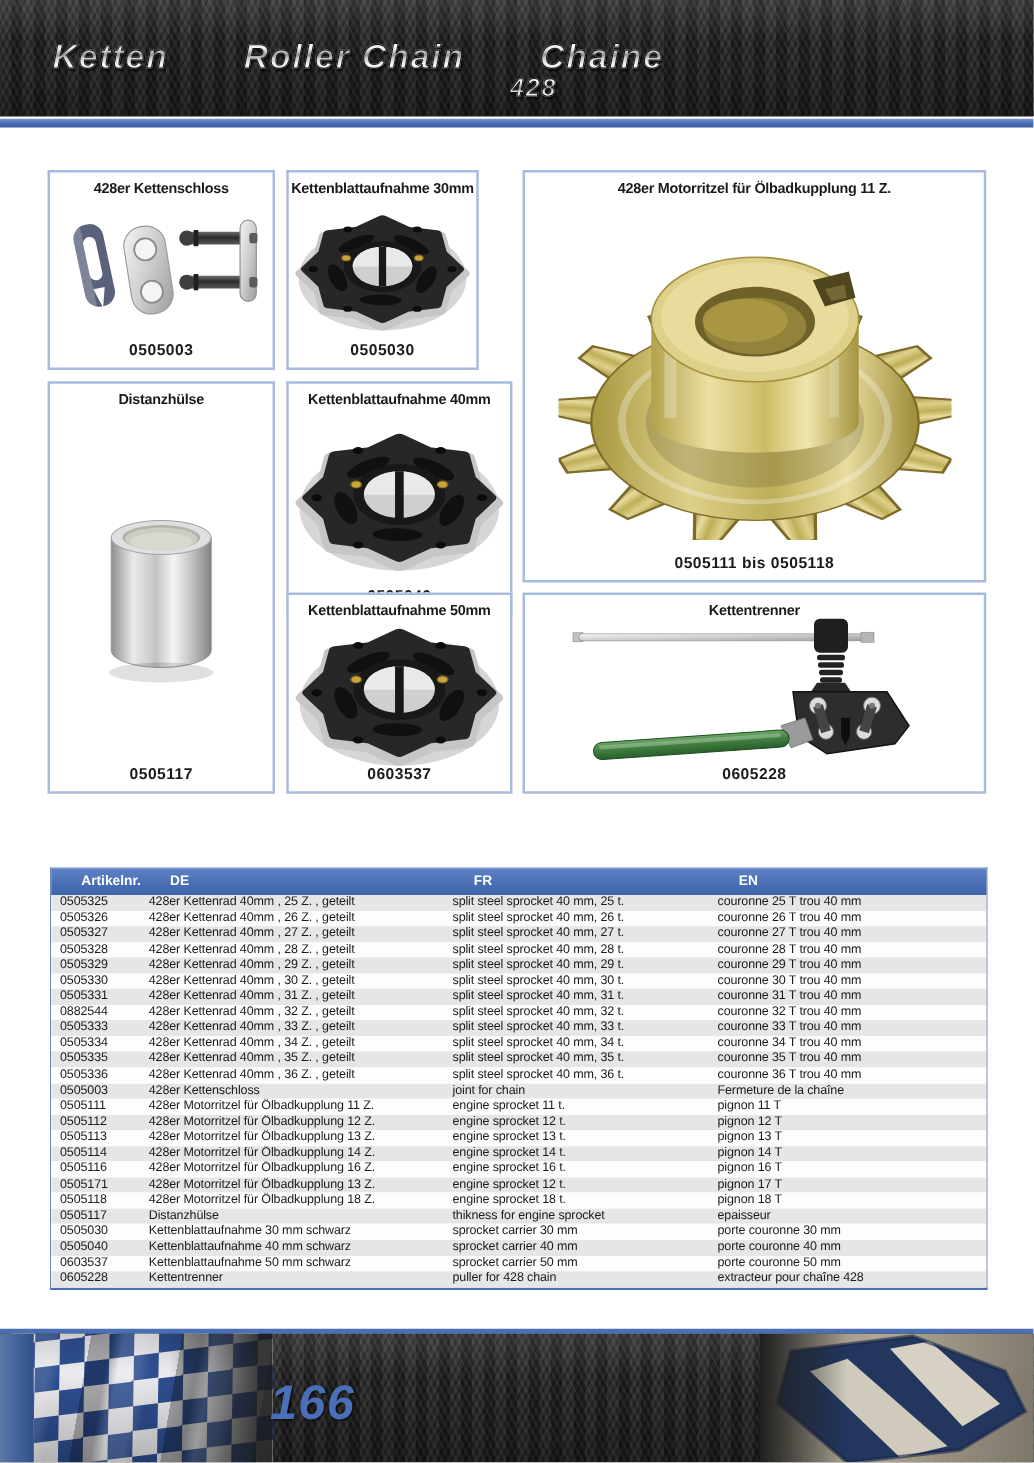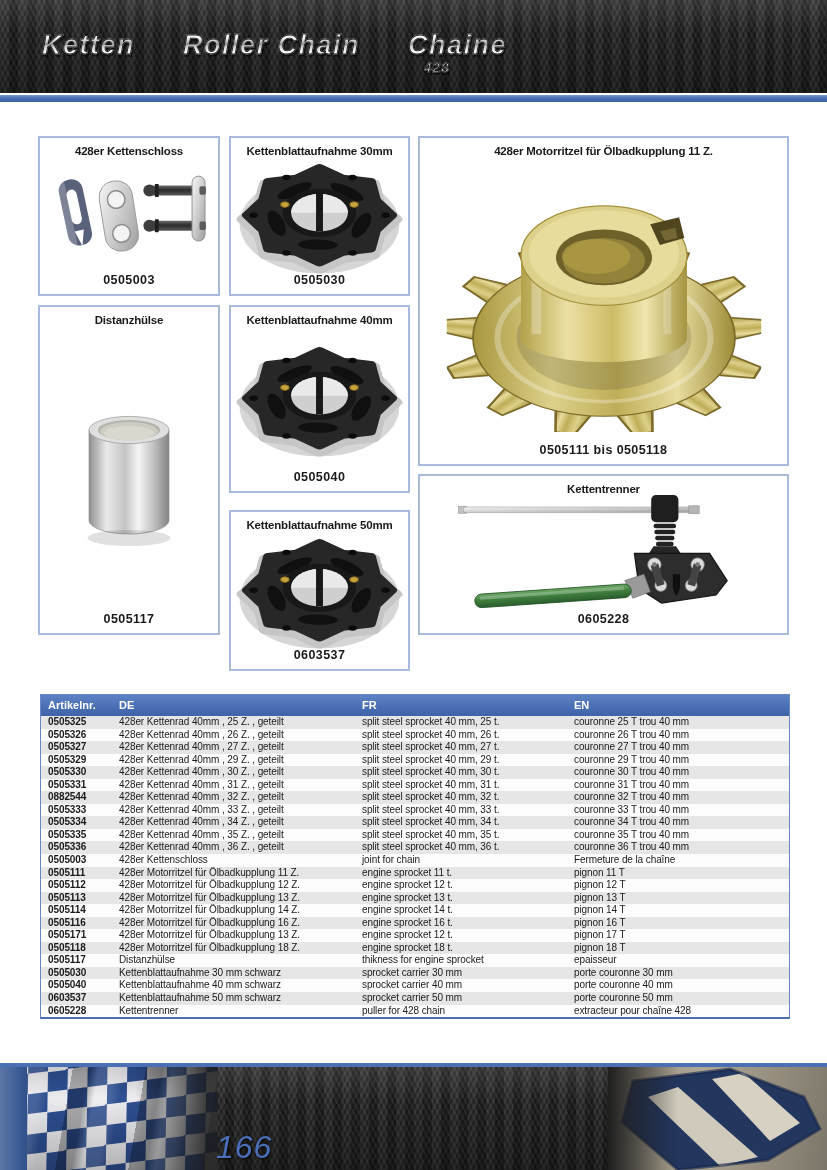--- a/index.html
+++ b/index.html
@@ -13,81 +13,81 @@
       linear-gradient(180deg, rgba(255,255,255,0.10) 0%, rgba(255,255,255,0) 35%, rgba(0,0,0,0.28) 100%),
       repeating-linear-gradient(63deg, rgba(255,255,255,0.06) 0 2px, rgba(0,0,0,0) 2px 5px),
       repeating-linear-gradient(-63deg, rgba(0,0,0,0.30) 0 2px, rgba(255,255,255,0) 2px 5px),
       repeating-linear-gradient(90deg, #2f2f2f 0 9px, #1f1f1f 9px 18px);
   }
 
   
   .header{position:absolute;left:0;top:0;width:827px;height:93px;}
   .header-bar{position:absolute;left:0;top:95px;width:827px;height:7px;
     background:linear-gradient(180deg,#7b97cf 0%,#4a6fb4 45%,#3c5ea2 100%);}
-  .title-words{position:absolute;left:42px;top:30px;display:flex;gap:48px;}
+  .title-words{position:absolute;left:42px;top:30px;display:flex;gap:60px;}
   .chrome{
     font-style:italic;font-weight:bold;letter-spacing:1.5px;white-space:nowrap;
     background:linear-gradient(180deg,#ffffff 0%,#f2f2f2 28%,#8e8e8e 46%,#c8c8c8 52%,#ffffff 72%,#6f6f6f 100%);
     -webkit-background-clip:text;background-clip:text;color:transparent;
     -webkit-text-stroke:0.9px #141414;
     filter:drop-shadow(1.5px 2px 0.5px rgba(0,0,0,0.55));
   }
   .title-word{font-size:27px;}
-  .title-sub{position:absolute;left:424px;top:60px;font-size:13px;}
+  .title-sub{position:absolute;left:408px;top:60px;font-size:20px;}
 
   
   .pbox{position:absolute;background:#fff;border:2px solid #a8bbdd;box-sizing:border-box;}
   .pbox-title{position:absolute;top:7px;left:0;width:100%;text-align:center;
     font-weight:bold;font-size:11.5px;letter-spacing:-0.2px;}
   .pbox-part{position:absolute;bottom:7px;left:0;width:100%;text-align:center;
     font-weight:bold;font-size:12.5px;letter-spacing:0.4px;}
   .pbox-img{position:absolute;left:4px;right:4px;top:26px;bottom:26px;
     display:flex;align-items:center;justify-content:center;}
   #p0{left:38px;top:136px;width:182px;height:160px;}
-  #p1{left:229px;top:136px;width:181px;height:160px;}
+  #p1{left:229px;top:136px;width:154px;height:160px;}
   #p2{left:418px;top:136px;width:371px;height:330px;}
   #p3{left:38px;top:305px;width:182px;height:330px;}
   #p4{left:229px;top:305px;width:181px;height:188px;}
-  #p5{left:229px;top:474px;width:181px;height:161px;margin-top:36px;}
+  #p5{left:229px;top:474px;width:181px;height:161px;}
   #p6{left:418px;top:474px;width:371px;height:161px;}
 
   
   .table-wrap{position:absolute;left:40px;top:694px;width:750px;box-sizing:border-box;
     border:1px solid #6a87c4;border-bottom:2px solid #4a6fb4;}
   .t-head{display:grid;grid-template-columns:71px 243px 212px 222px;height:21px;line-height:21px;
     background:linear-gradient(180deg,#5d82c4 0%,#4a6fb4 55%,#3f63a8 100%);
     color:#fff;font-weight:bold;font-size:11px;}
-  .t-head>div{padding-left:7px;white-space:nowrap;overflow:hidden;}
+  .t-head>div{padding-left:24px;white-space:nowrap;overflow:hidden;}
   .t-body{background:#fff;}
   .t-row{display:grid;grid-template-columns:71px 243px 212px 222px;height:12.55px;
     line-height:12.8px;font-size:10px;letter-spacing:-0.1px;}
   .t-row:nth-child(odd){background:#e6e6e6;}
   .t-row:nth-child(even){background:#fdfdfd;}
   .t-cell{padding-left:7px;white-space:nowrap;overflow:hidden;}
-  .t-cell.c1{font-weight:bold;}
+  .t-cell.c1{font-weight:normal;}
 
   
   .footer{position:absolute;left:0;top:1063px;width:827px;height:107px;}
   .footer-line{position:absolute;left:0;top:0;width:827px;height:4px;background:#4a6fb4;}
   .footer-carbon{position:absolute;left:0;top:4px;width:827px;height:103px;overflow:hidden;}
   .flag{position:absolute;left:0;top:0;width:218px;height:103px;overflow:hidden;}
   .flag-checks{position:absolute;left:6px;top:-28px;width:300px;height:175px;
     background:repeating-conic-gradient(#2e4f92 0% 25%, #ececf0 25% 50%);
     background-size:40px 40px;
     transform:rotate(-7deg) skewX(-8deg);}
   .flag-shade{position:absolute;inset:0;
     background:
       linear-gradient(90deg, rgba(0,0,0,0) 62%, rgba(28,28,28,0.85) 95%),
       repeating-linear-gradient(100deg, rgba(0,0,0,0.28) 0 16px, rgba(255,255,255,0.12) 26px 42px, rgba(0,0,0,0) 52px 72px),
       linear-gradient(180deg, rgba(0,0,0,0.15) 0%, rgba(0,0,0,0) 30%, rgba(0,0,0,0.25) 100%);}
   .flag-band{position:absolute;left:0;top:0;width:27px;height:103px;
     background:linear-gradient(90deg,#5b77a6 0%,#3c5c96 70%,#31508a 100%);}
-  .page-number{position:absolute;left:216px;top:34px;font-size:32px;font-weight:normal;
+  .page-number{position:absolute;left:216px;top:34px;font-size:39px;font-weight:bold;
     font-style:italic;color:#4a6fb8;letter-spacing:1px;
-    text-shadow:1px 1px 2px rgba(0,0,0,0.8);margin-top:28px;}
+    text-shadow:1px 1px 2px rgba(0,0,0,0.8);}
   .kerb{position:absolute;left:608px;top:0;width:219px;height:103px;
     background:linear-gradient(100deg,#8d8678 0%,#b0a895 40%,#7c766a 100%);}
   .kerb-fade{position:absolute;left:0;top:0;width:70px;height:103px;
     background:linear-gradient(90deg,#1f1f1f 0%,rgba(31,31,31,0) 100%);}
 
   .hidden-defs{position:absolute;width:0;height:0;overflow:hidden;}
 </style>
 </head>
 <body>
 
@@ -363,20 +363,26 @@
           <div class="t-cell">split steel sprocket 40 mm, 26 t.</div>
           <div class="t-cell">couronne 26 T trou 40 mm</div>
         </div>
         <div class="t-row">
           <div class="t-cell c1">0505327</div>
           <div class="t-cell">428er Kettenrad 40mm , 27 Z. , geteilt</div>
           <div class="t-cell">split steel sprocket 40 mm, 27 t.</div>
           <div class="t-cell">couronne 27 T trou 40 mm</div>
         </div>
         <div class="t-row">
+          <div class="t-cell c1">0505328</div>
+          <div class="t-cell">428er Kettenrad 40mm , 28 Z. , geteilt</div>
+          <div class="t-cell">split steel sprocket 40 mm, 28 t.</div>
+          <div class="t-cell">couronne 28 T trou 40 mm</div>
+        </div>
+        <div class="t-row">
           <div class="t-cell c1">0505329</div>
           <div class="t-cell">428er Kettenrad 40mm , 29 Z. , geteilt</div>
           <div class="t-cell">split steel sprocket 40 mm, 29 t.</div>
           <div class="t-cell">couronne 29 T trou 40 mm</div>
         </div>
         <div class="t-row">
           <div class="t-cell c1">0505330</div>
           <div class="t-cell">428er Kettenrad 40mm , 30 Z. , geteilt</div>
           <div class="t-cell">split steel sprocket 40 mm, 30 t.</div>
           <div class="t-cell">couronne 30 T trou 40 mm</div>

